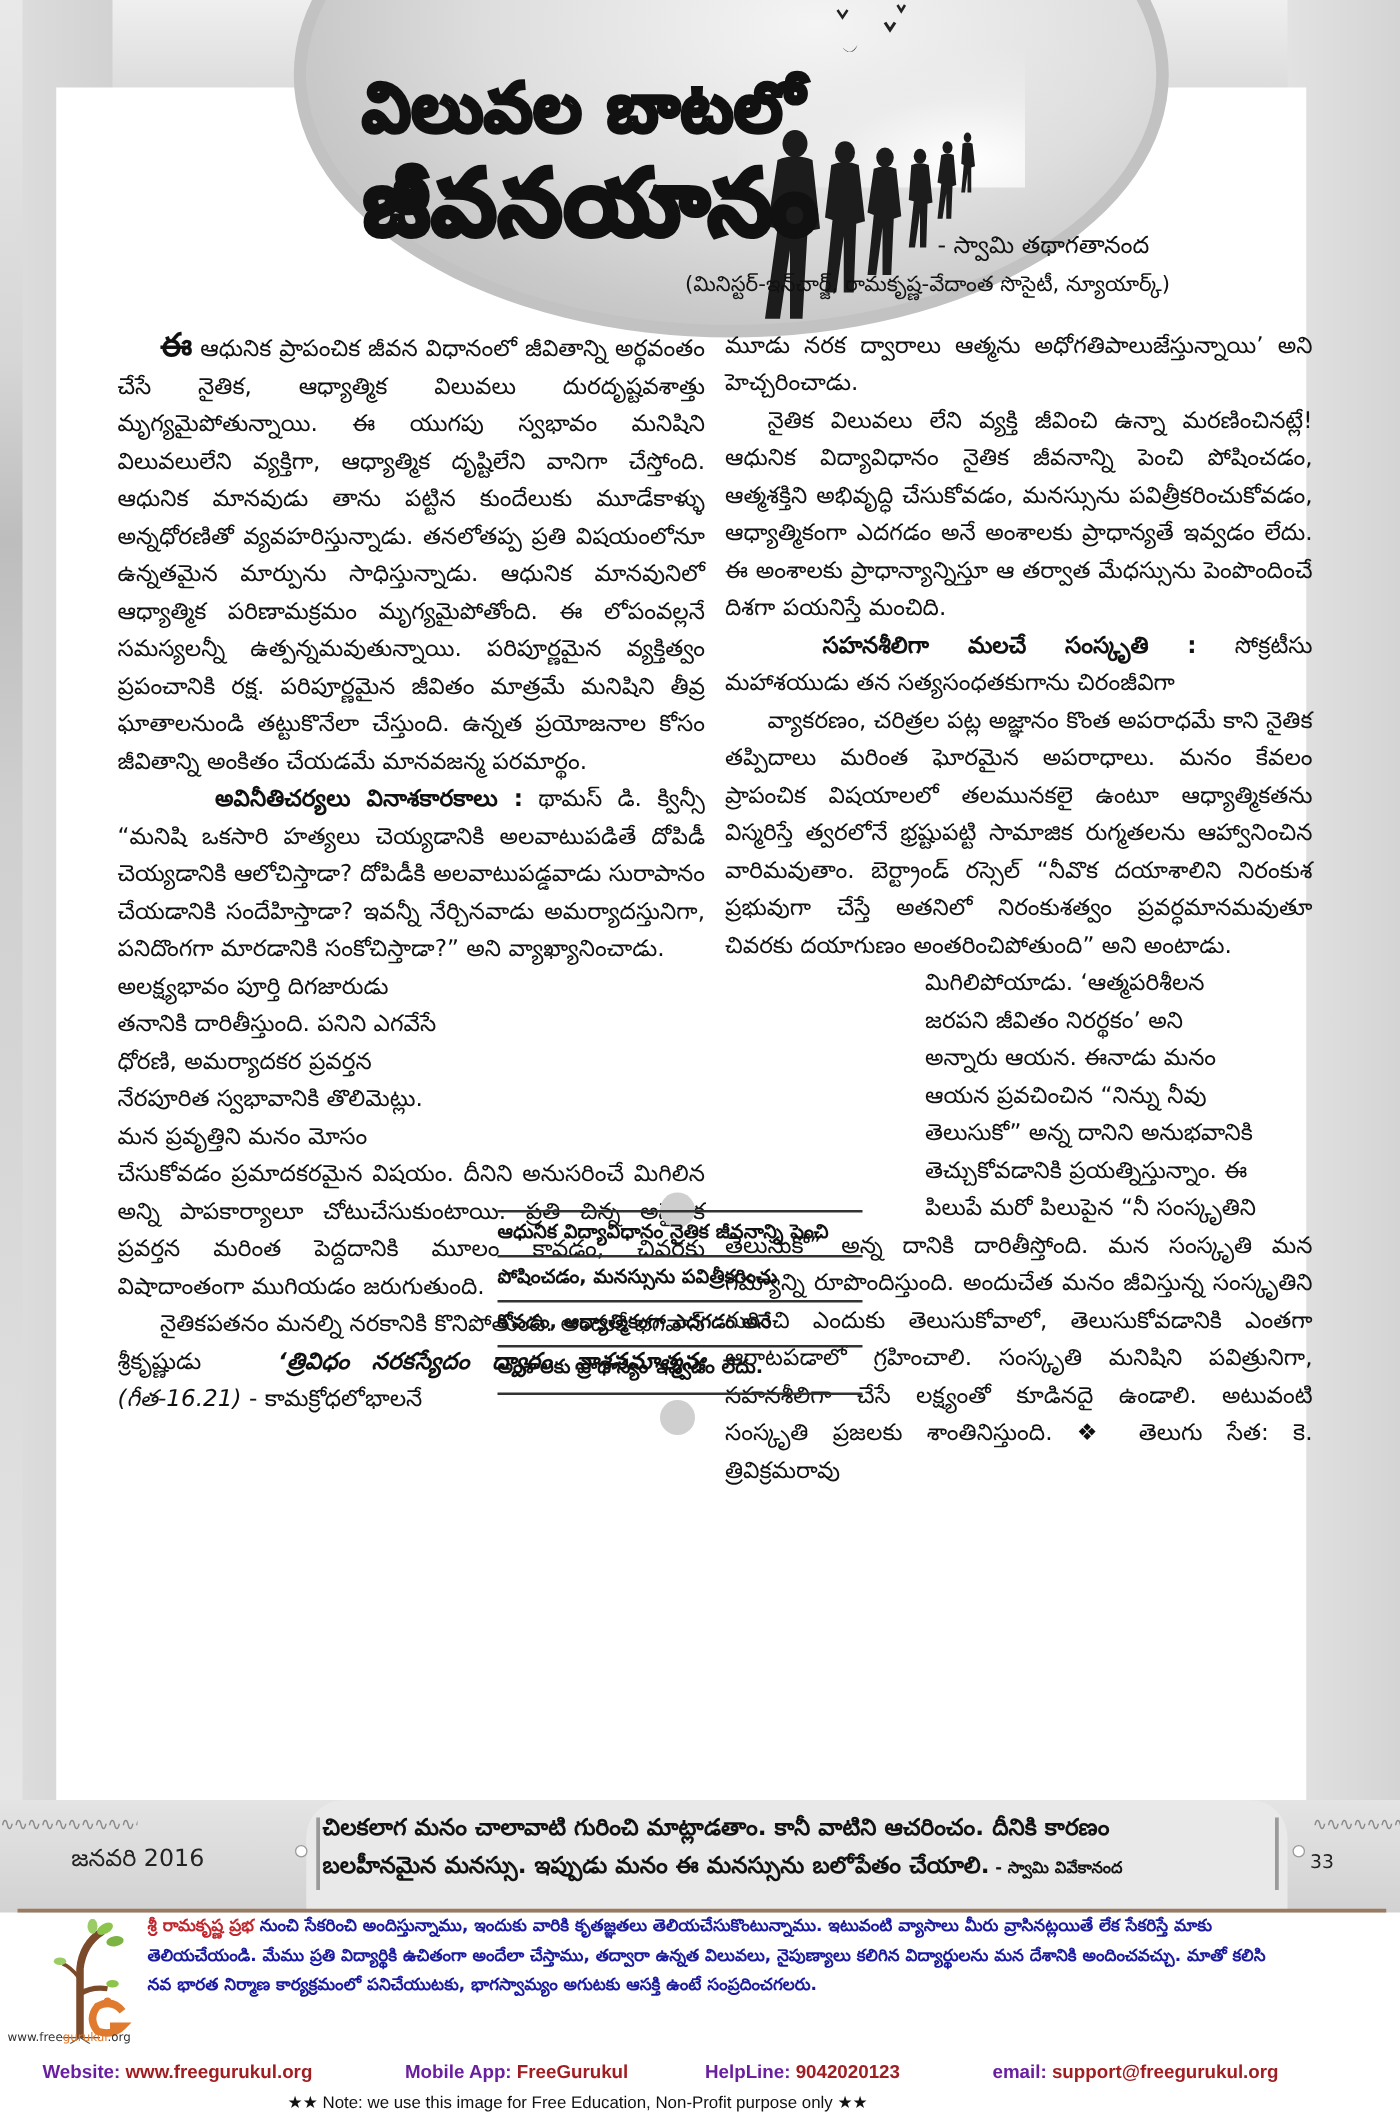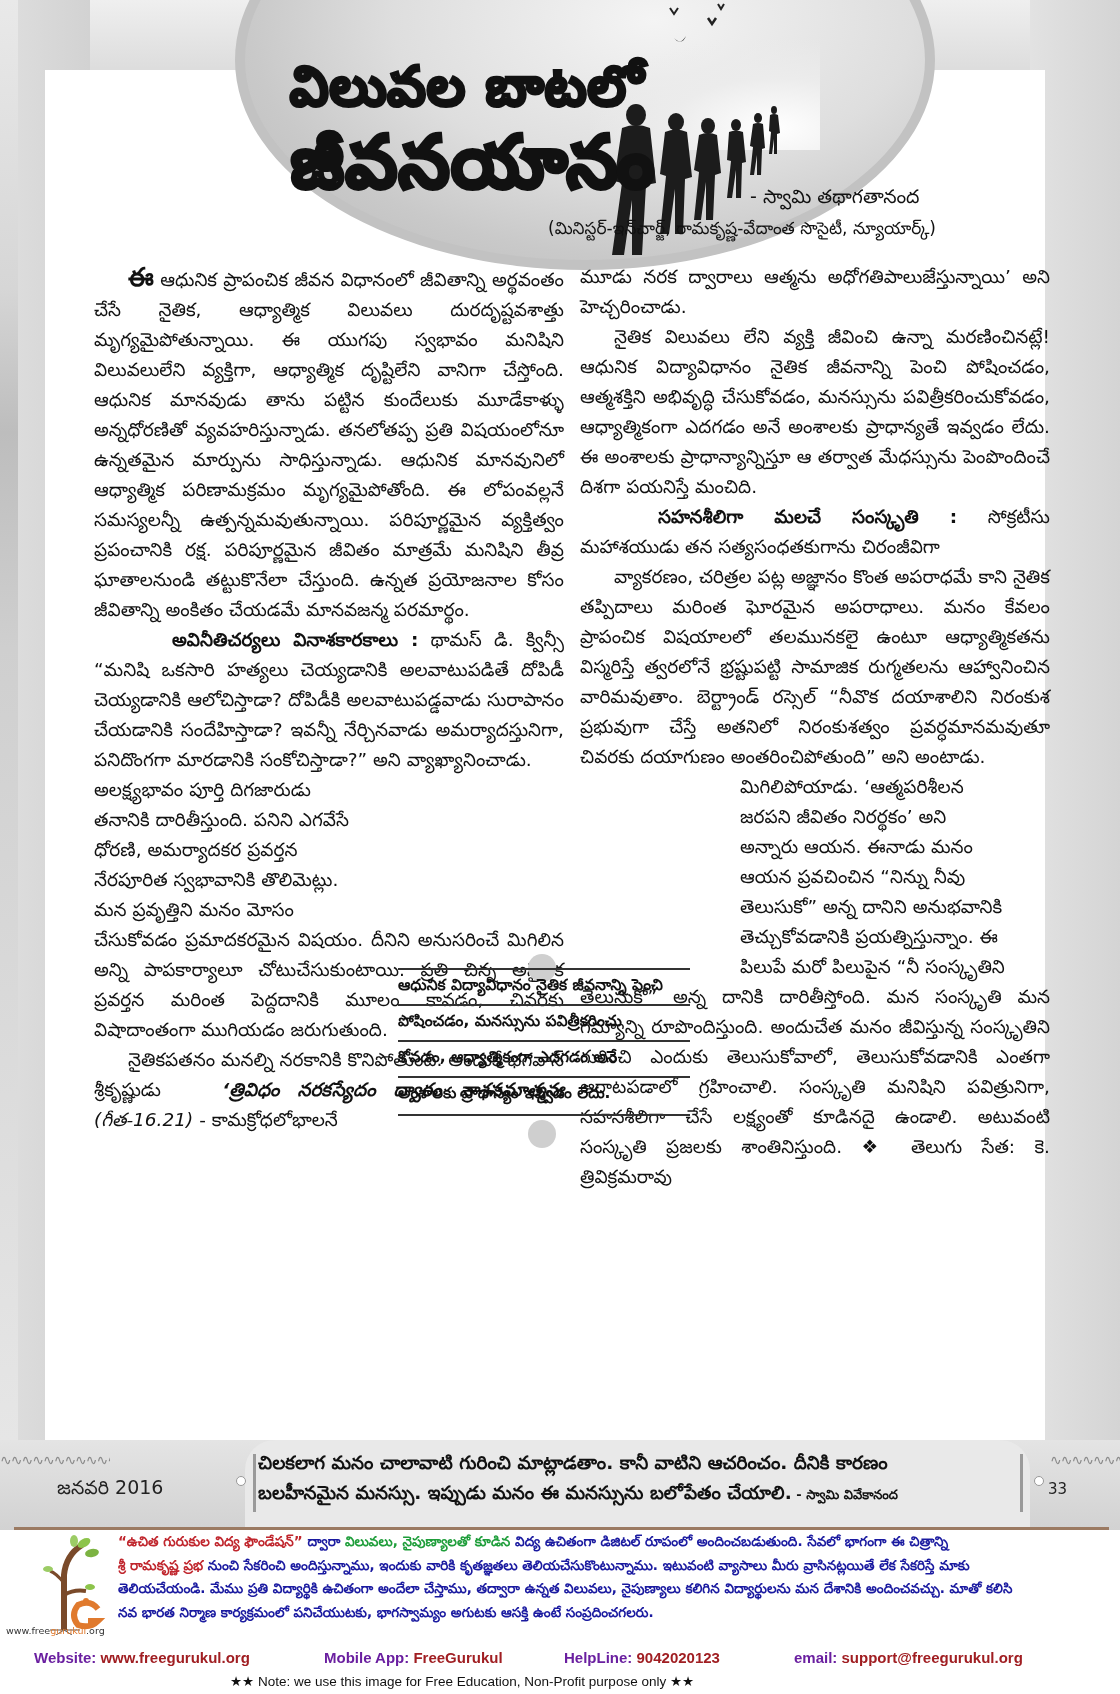--- a/index.html
+++ b/index.html
@@ -196,21 +196,20 @@
   <ellipse cx="54" cy="6" rx="4" ry="6" fill="#9ccc65"></ellipse>
   <ellipse cx="28" cy="34" rx="5" ry="3" fill="#9ccc65"></ellipse>
   <ellipse cx="70" cy="52" rx="5" ry="3" fill="#8dc44b"></ellipse>
   <path d="M78 74 Q70 64 58 70 Q50 80 58 90 Q70 94 78 86 L68 86" stroke="#e07a2e" stroke-width="6" fill="none"></path>
   <circle cx="66" cy="66" r="3" fill="#e07a2e"></circle>
   <path d="M30 95 L60 95 M44 95 L36 100 M44 95 L52 100" stroke="#555" stroke-width="1"></path>
 </svg>
 <div class="gk-logo-url"><span>www.free</span><span class="o">gurukul</span><span>.org</span></div>
 
 <div class="gk-text">
-  <div><span class="red">“ఉచిత గురుకుల విద్య ఫౌండేషన్”</span><span> ద్వారా </span><span class="green">విలువలు, నైపుణ్యాలతో కూడిన</span><span> విద్య ఉచితంగా డిజిటల్ రూపంలో అందించబడుతుంది. సేవలో భాగంగా ఈ చిత్రాన్ని</span></div>
   <div><span class="red">శ్రీ రామకృష్ణ ప్రభ</span><span> నుంచి సేకరించి అందిస్తున్నాము, ఇందుకు వారికి కృతజ్ఞతలు తెలియచేసుకొంటున్నాము. ఇటువంటి వ్యాసాలు మీరు వ్రాసినట్లయితే లేక సేకరిస్తే మాకు</span></div>
   <div>తెలియచేయండి. మేము ప్రతి విద్యార్థికి ఉచితంగా అందేలా చేస్తాము, తద్వారా ఉన్నత విలువలు, నైపుణ్యాలు కలిగిన విద్యార్థులను మన దేశానికి అందించవచ్చు. మాతో కలిసి</div>
   <div>నవ భారత నిర్మాణ కార్యక్రమంలో పనిచేయుటకు, భాగస్వామ్యం అగుటకు ఆసక్తి ఉంటే సంప్రదించగలరు.</div>
 </div>
 
 <div class="gk-contacts">
   <div class="item" style="left:0"><span class="lbl">Website: </span><span class="val">www.freegurukul.org</span></div>
   <div class="item" style="left:290px"><span class="lbl">Mobile App: </span><span class="val">FreeGurukul</span></div>
   <div class="item" style="left:530px"><span class="lbl">HelpLine: </span><span class="val">9042020123</span></div>
   <div class="item" style="left:760px"><span class="lbl">email: </span><span class="val">support@freegurukul.org</span></div>

